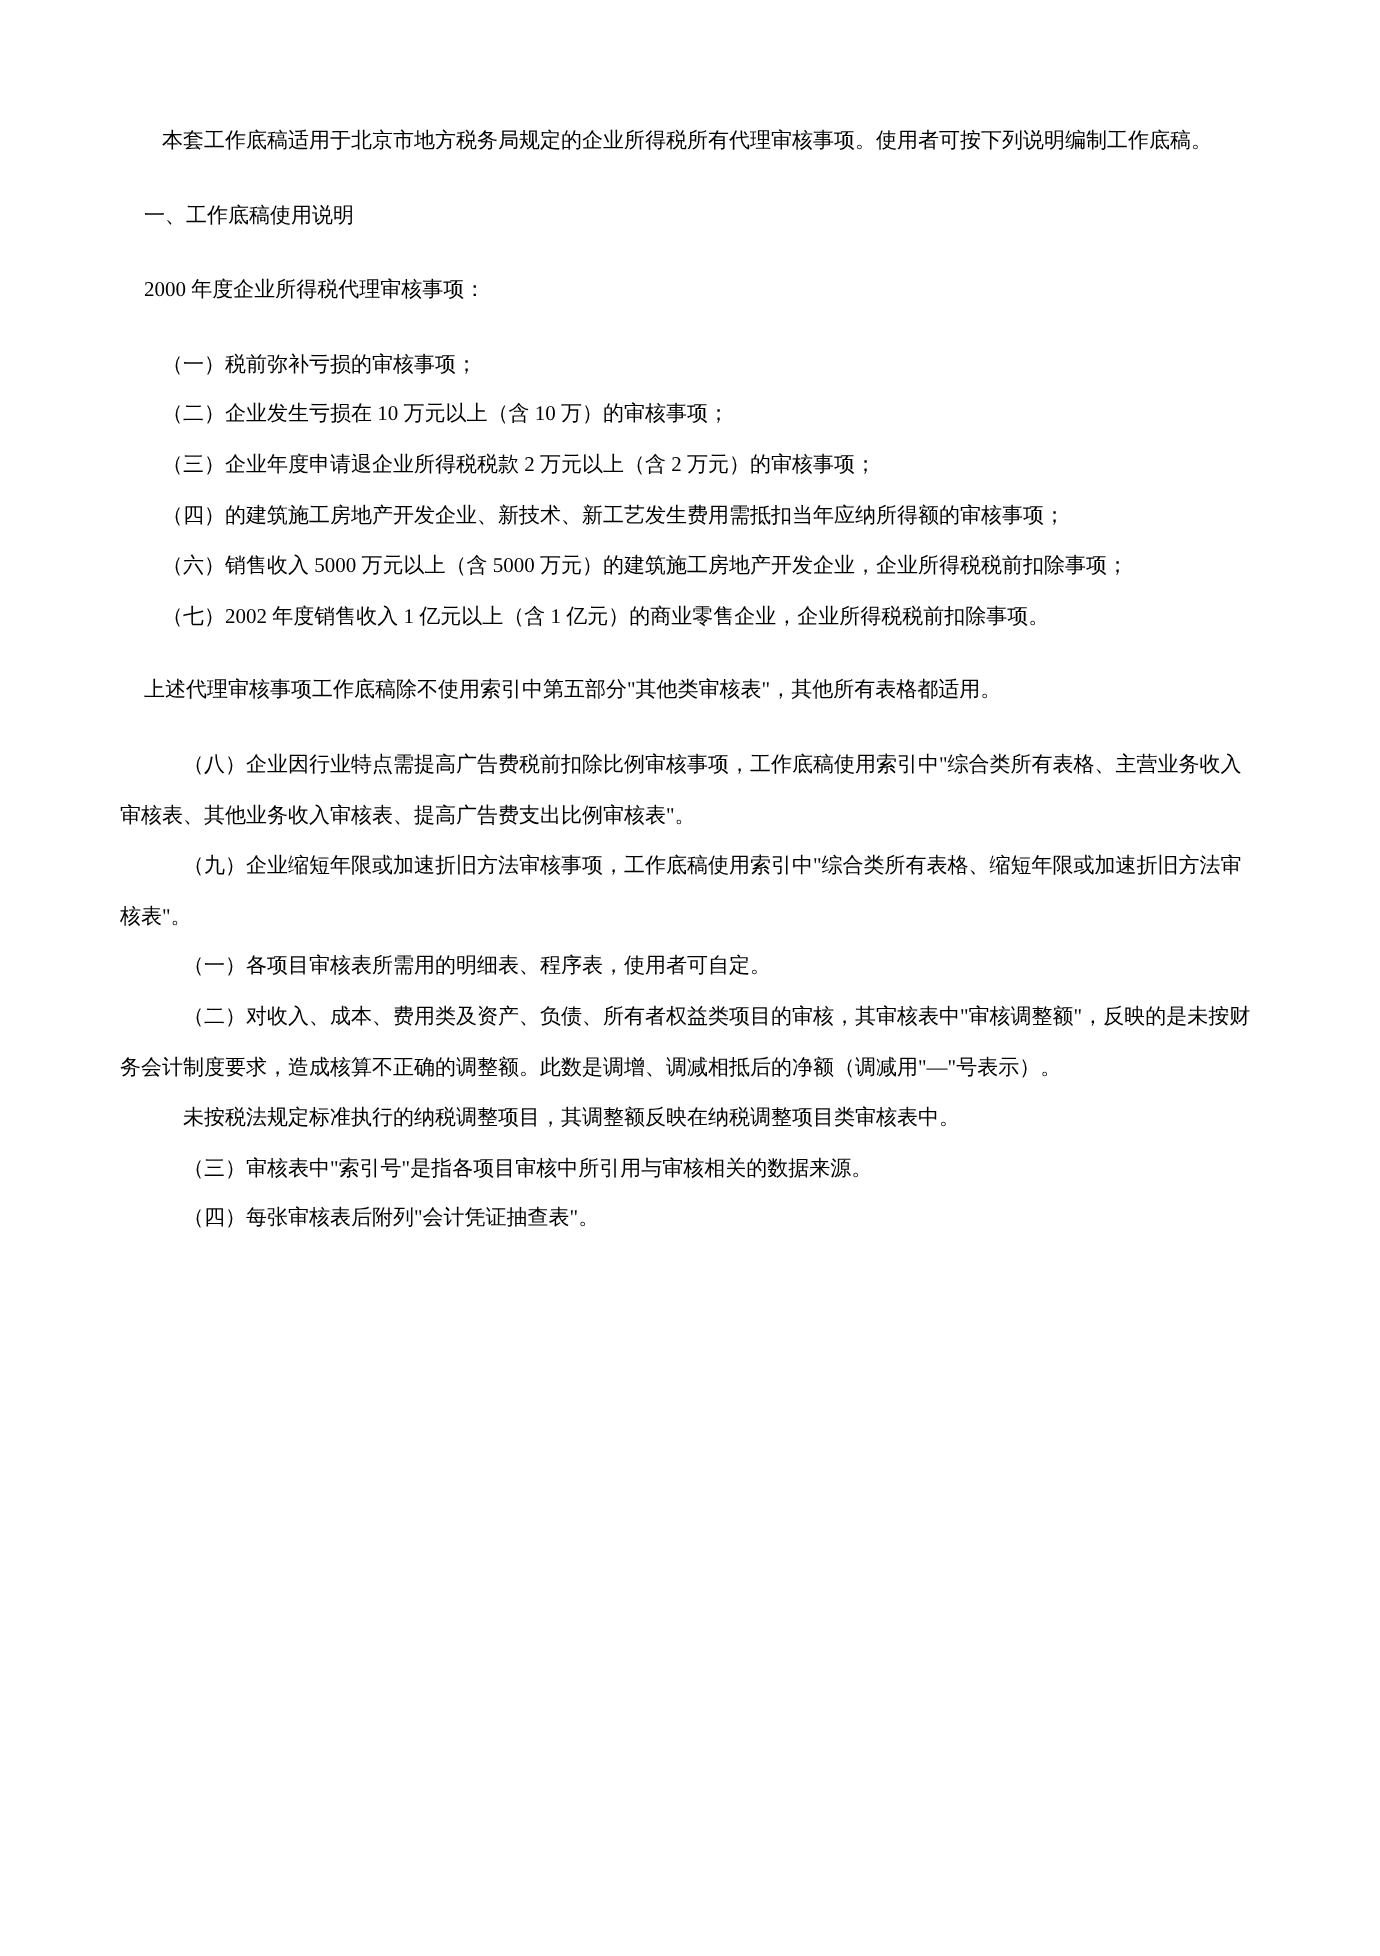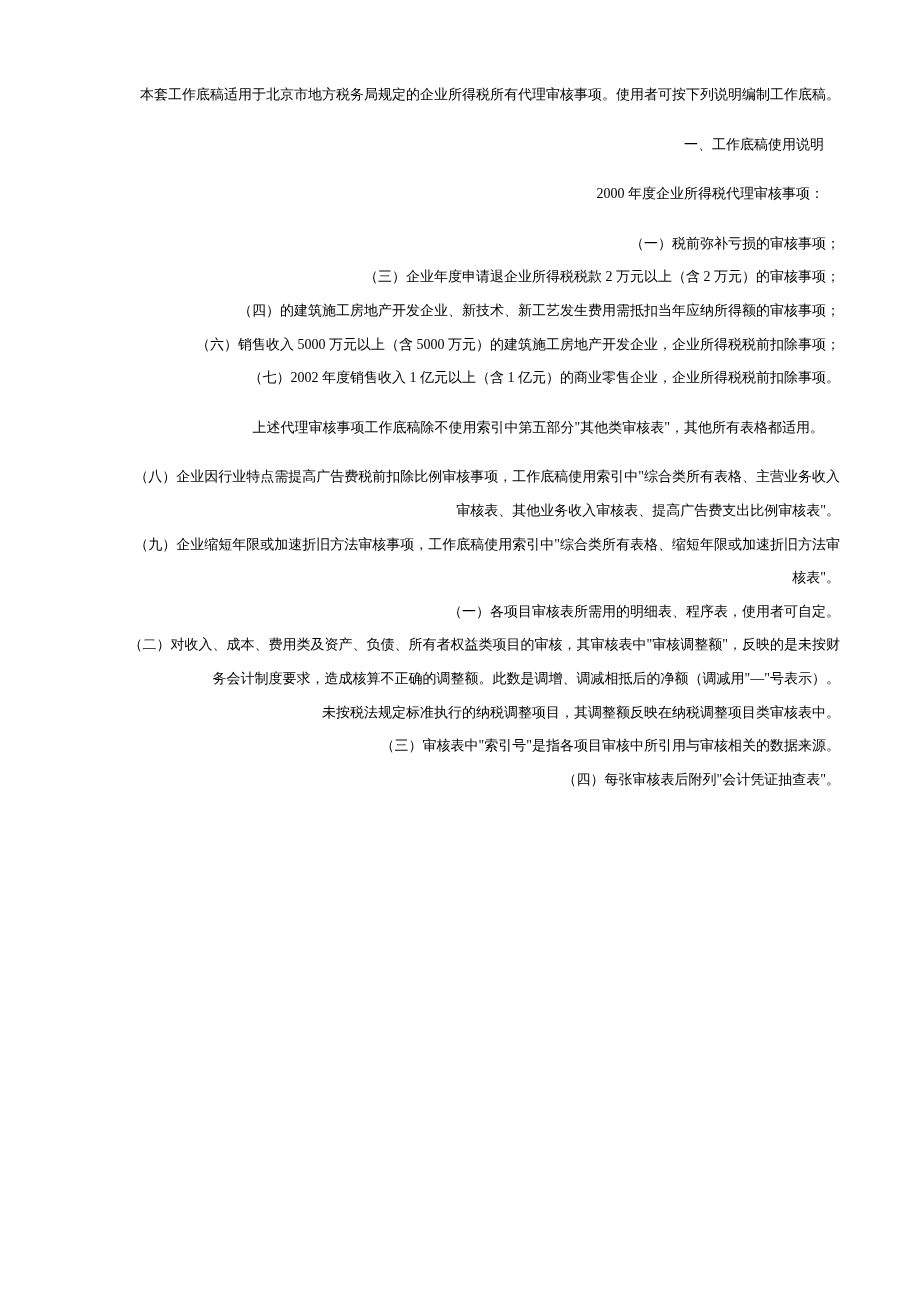--- a/index.html
+++ b/index.html
@@ -7,21 +7,20 @@
       padding: 0;
       background: #ffffff;
       font-family: "SimSun", "宋体", serif;
       font-size: 14px;
       color: #000000;
       line-height: 2.4;
       width: 920px;
     }
     .page {
       padding: 78px 80px 60px 80px;
-      text-align: right;
     }
     .para {
       text-indent: 2em;
       margin: 0;
     }
     .para-no-indent {
       text-indent: 0;
       margin: 16px;
     }
     .para-deep {
@@ -30,20 +29,21 @@
     }
   </style>
 </head>
 <body>
 
 <div class="page">
   <p class="para">本套工作底稿适用于北京市地方税务局规定的企业所得税所有代理审核事项。使用者可按下列说明编制工作底稿。</p>
   <p class="para-no-indent">一、工作底稿使用说明</p>
   <p class="para-no-indent">2000 年度企业所得税代理审核事项：</p>
   <p class="para">（一）税前弥补亏损的审核事项；</p>
+  <p class="para">（二）企业发生亏损在 10 万元以上（含 10 万）的审核事项；</p>
   <p class="para">（三）企业年度申请退企业所得税税款 2 万元以上（含 2 万元）的审核事项；</p>
   <p class="para">（四）的建筑施工房地产开发企业、新技术、新工艺发生费用需抵扣当年应纳所得额的审核事项；</p>
   <p class="para">（六）销售收入 5000 万元以上（含 5000 万元）的建筑施工房地产开发企业，企业所得税税前扣除事项；</p>
   <p class="para">（七）2002 年度销售收入 1 亿元以上（含 1 亿元）的商业零售企业，企业所得税税前扣除事项。</p>
   <p class="para-no-indent">上述代理审核事项工作底稿除不使用索引中第五部分"其他类审核表"，其他所有表格都适用。</p>
   <p class="para-deep">（八）企业因行业特点需提高广告费税前扣除比例审核事项，工作底稿使用索引中"综合类所有表格、主营业务收入审核表、其他业务收入审核表、提高广告费支出比例审核表"。</p>
   <p class="para-deep">（九）企业缩短年限或加速折旧方法审核事项，工作底稿使用索引中"综合类所有表格、缩短年限或加速折旧方法审核表"。</p>
   <p class="para-deep">（一）各项目审核表所需用的明细表、程序表，使用者可自定。</p>
   <p class="para-deep">（二）对收入、成本、费用类及资产、负债、所有者权益类项目的审核，其审核表中"审核调整额"，反映的是未按财务会计制度要求，造成核算不正确的调整额。此数是调增、调减相抵后的净额（调减用"—"号表示）。</p>
   <p class="para-deep">未按税法规定标准执行的纳税调整项目，其调整额反映在纳税调整项目类审核表中。</p>

